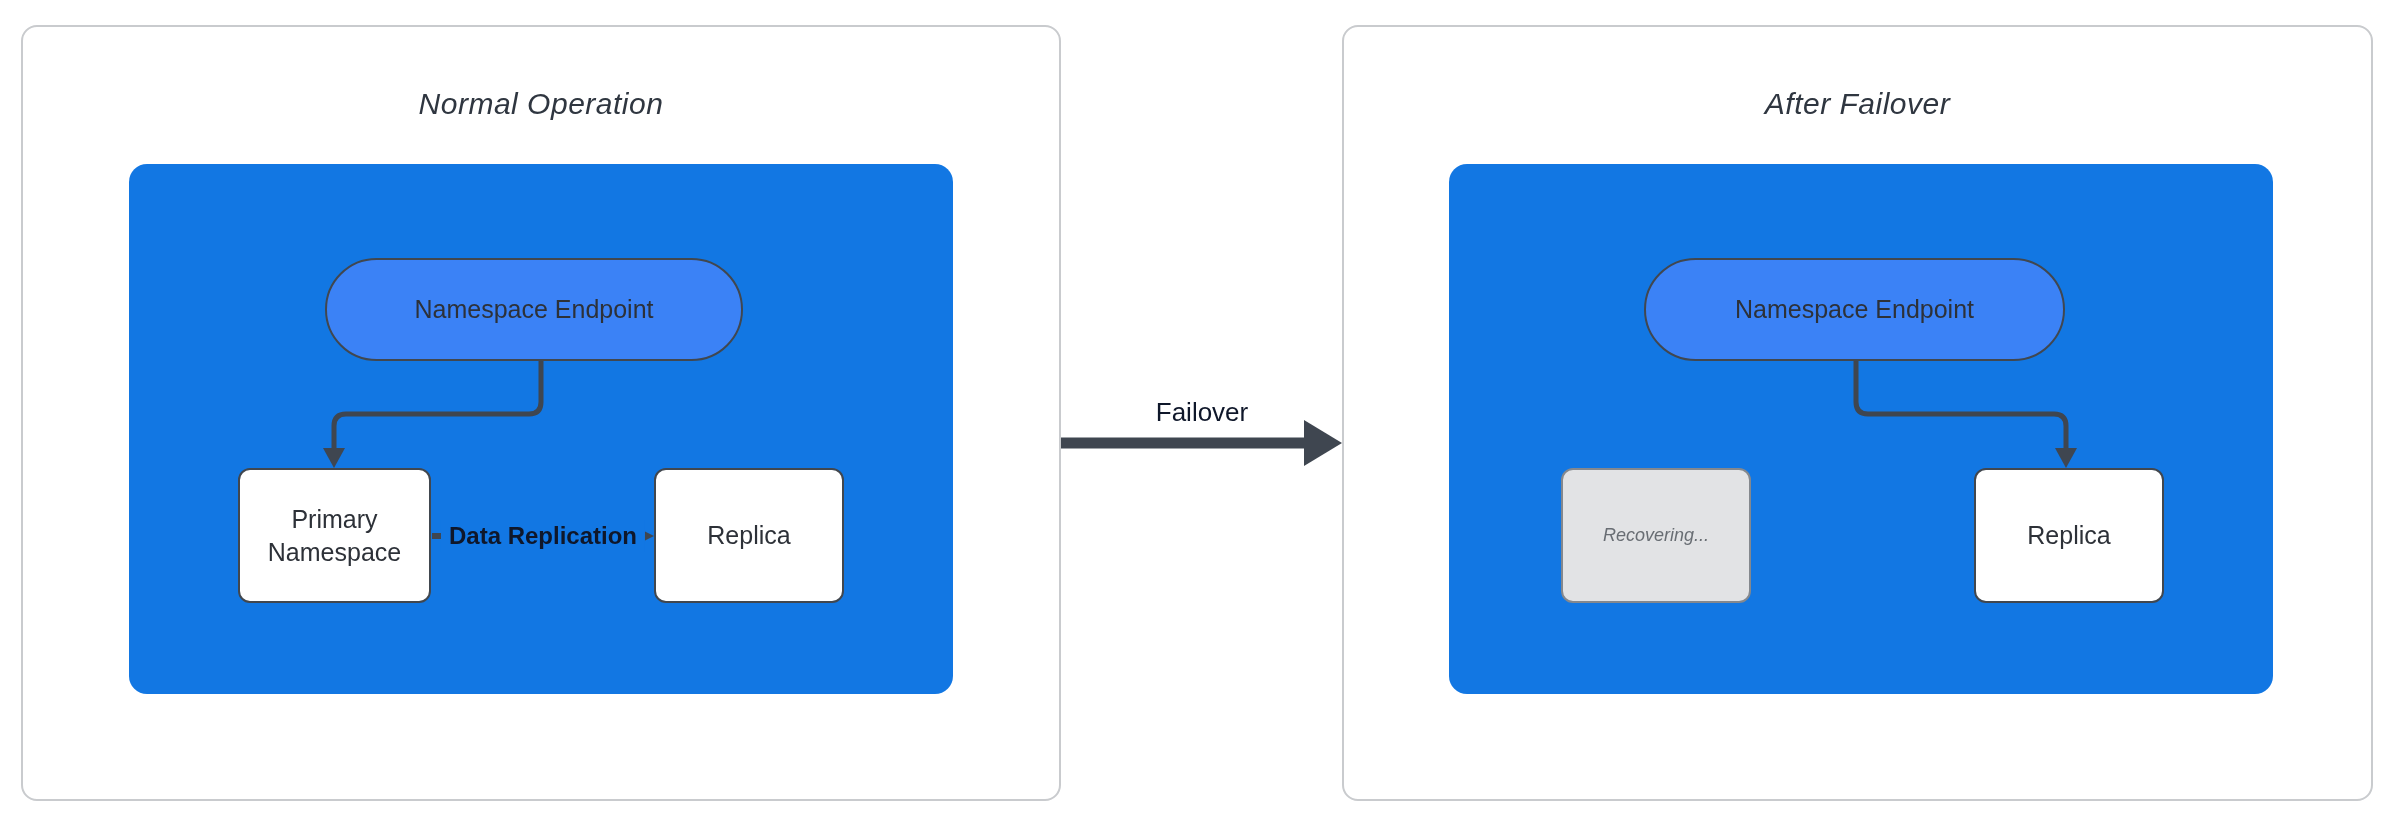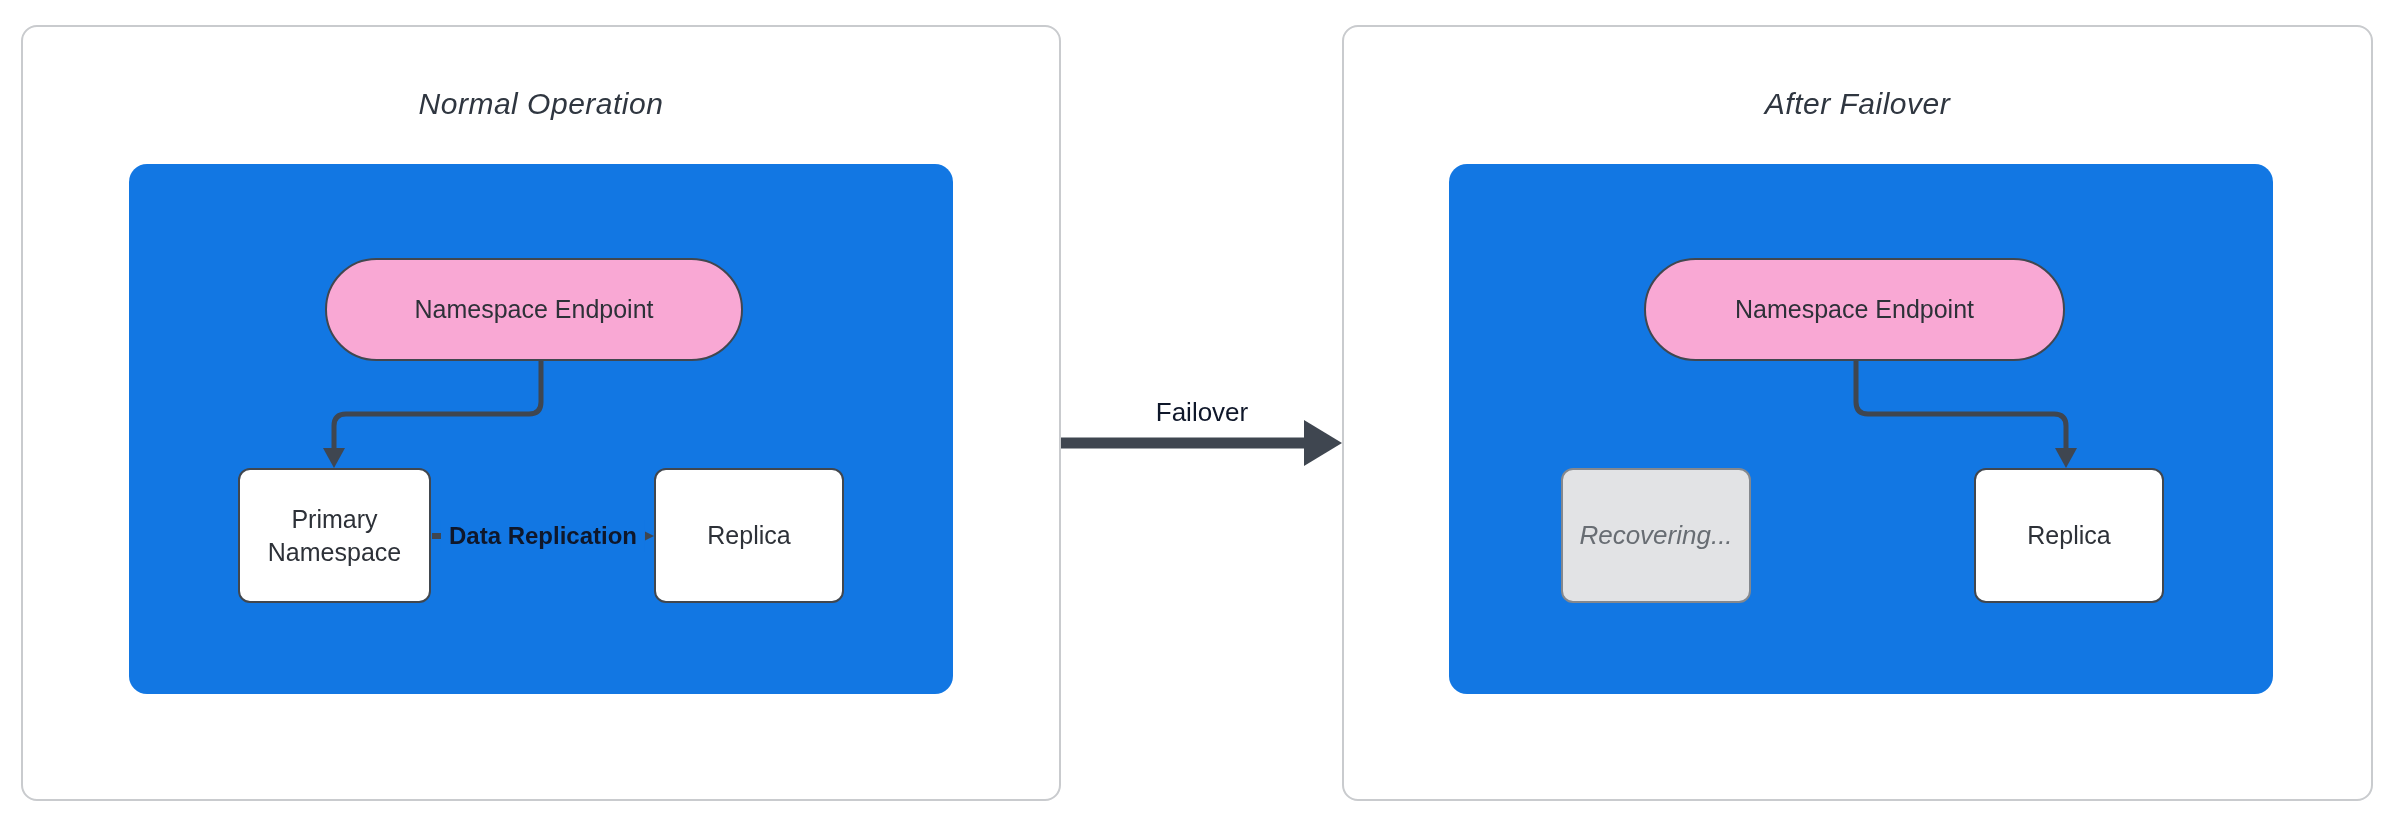--- a/index.html
+++ b/index.html
@@ -42,37 +42,37 @@
     box-sizing: border-box;
     display: flex;
     align-items: center;
     justify-content: center;
     text-align: center;
     font-size: 25px;
     color: #2d3138;
     line-height: 1.3;
   }
   .pill {
-    background: #f9a8d4;
+    background: #3b82f6;
     border: 2.5px solid #41474f;
     border-radius: 54px;
   }
   .rect-node {
     background: #ffffff;
     border: 2.5px solid #41474f;
     border-radius: 12px;
     padding: 6px;
   }
   .recovering-node {
     background: #e2e3e5;
     border: 2px solid #84888e;
     border-radius: 12px;
     font-style: italic;
     color: #686d73;
-    font-size: 26px;
+    font-size: 18px;
   }
   .connector-svg {
     position: absolute;
     left: 0;
     top: 0;
     width: 2407px;
     height: 828px;
     pointer-events: none;
   }
   .edge-label {

